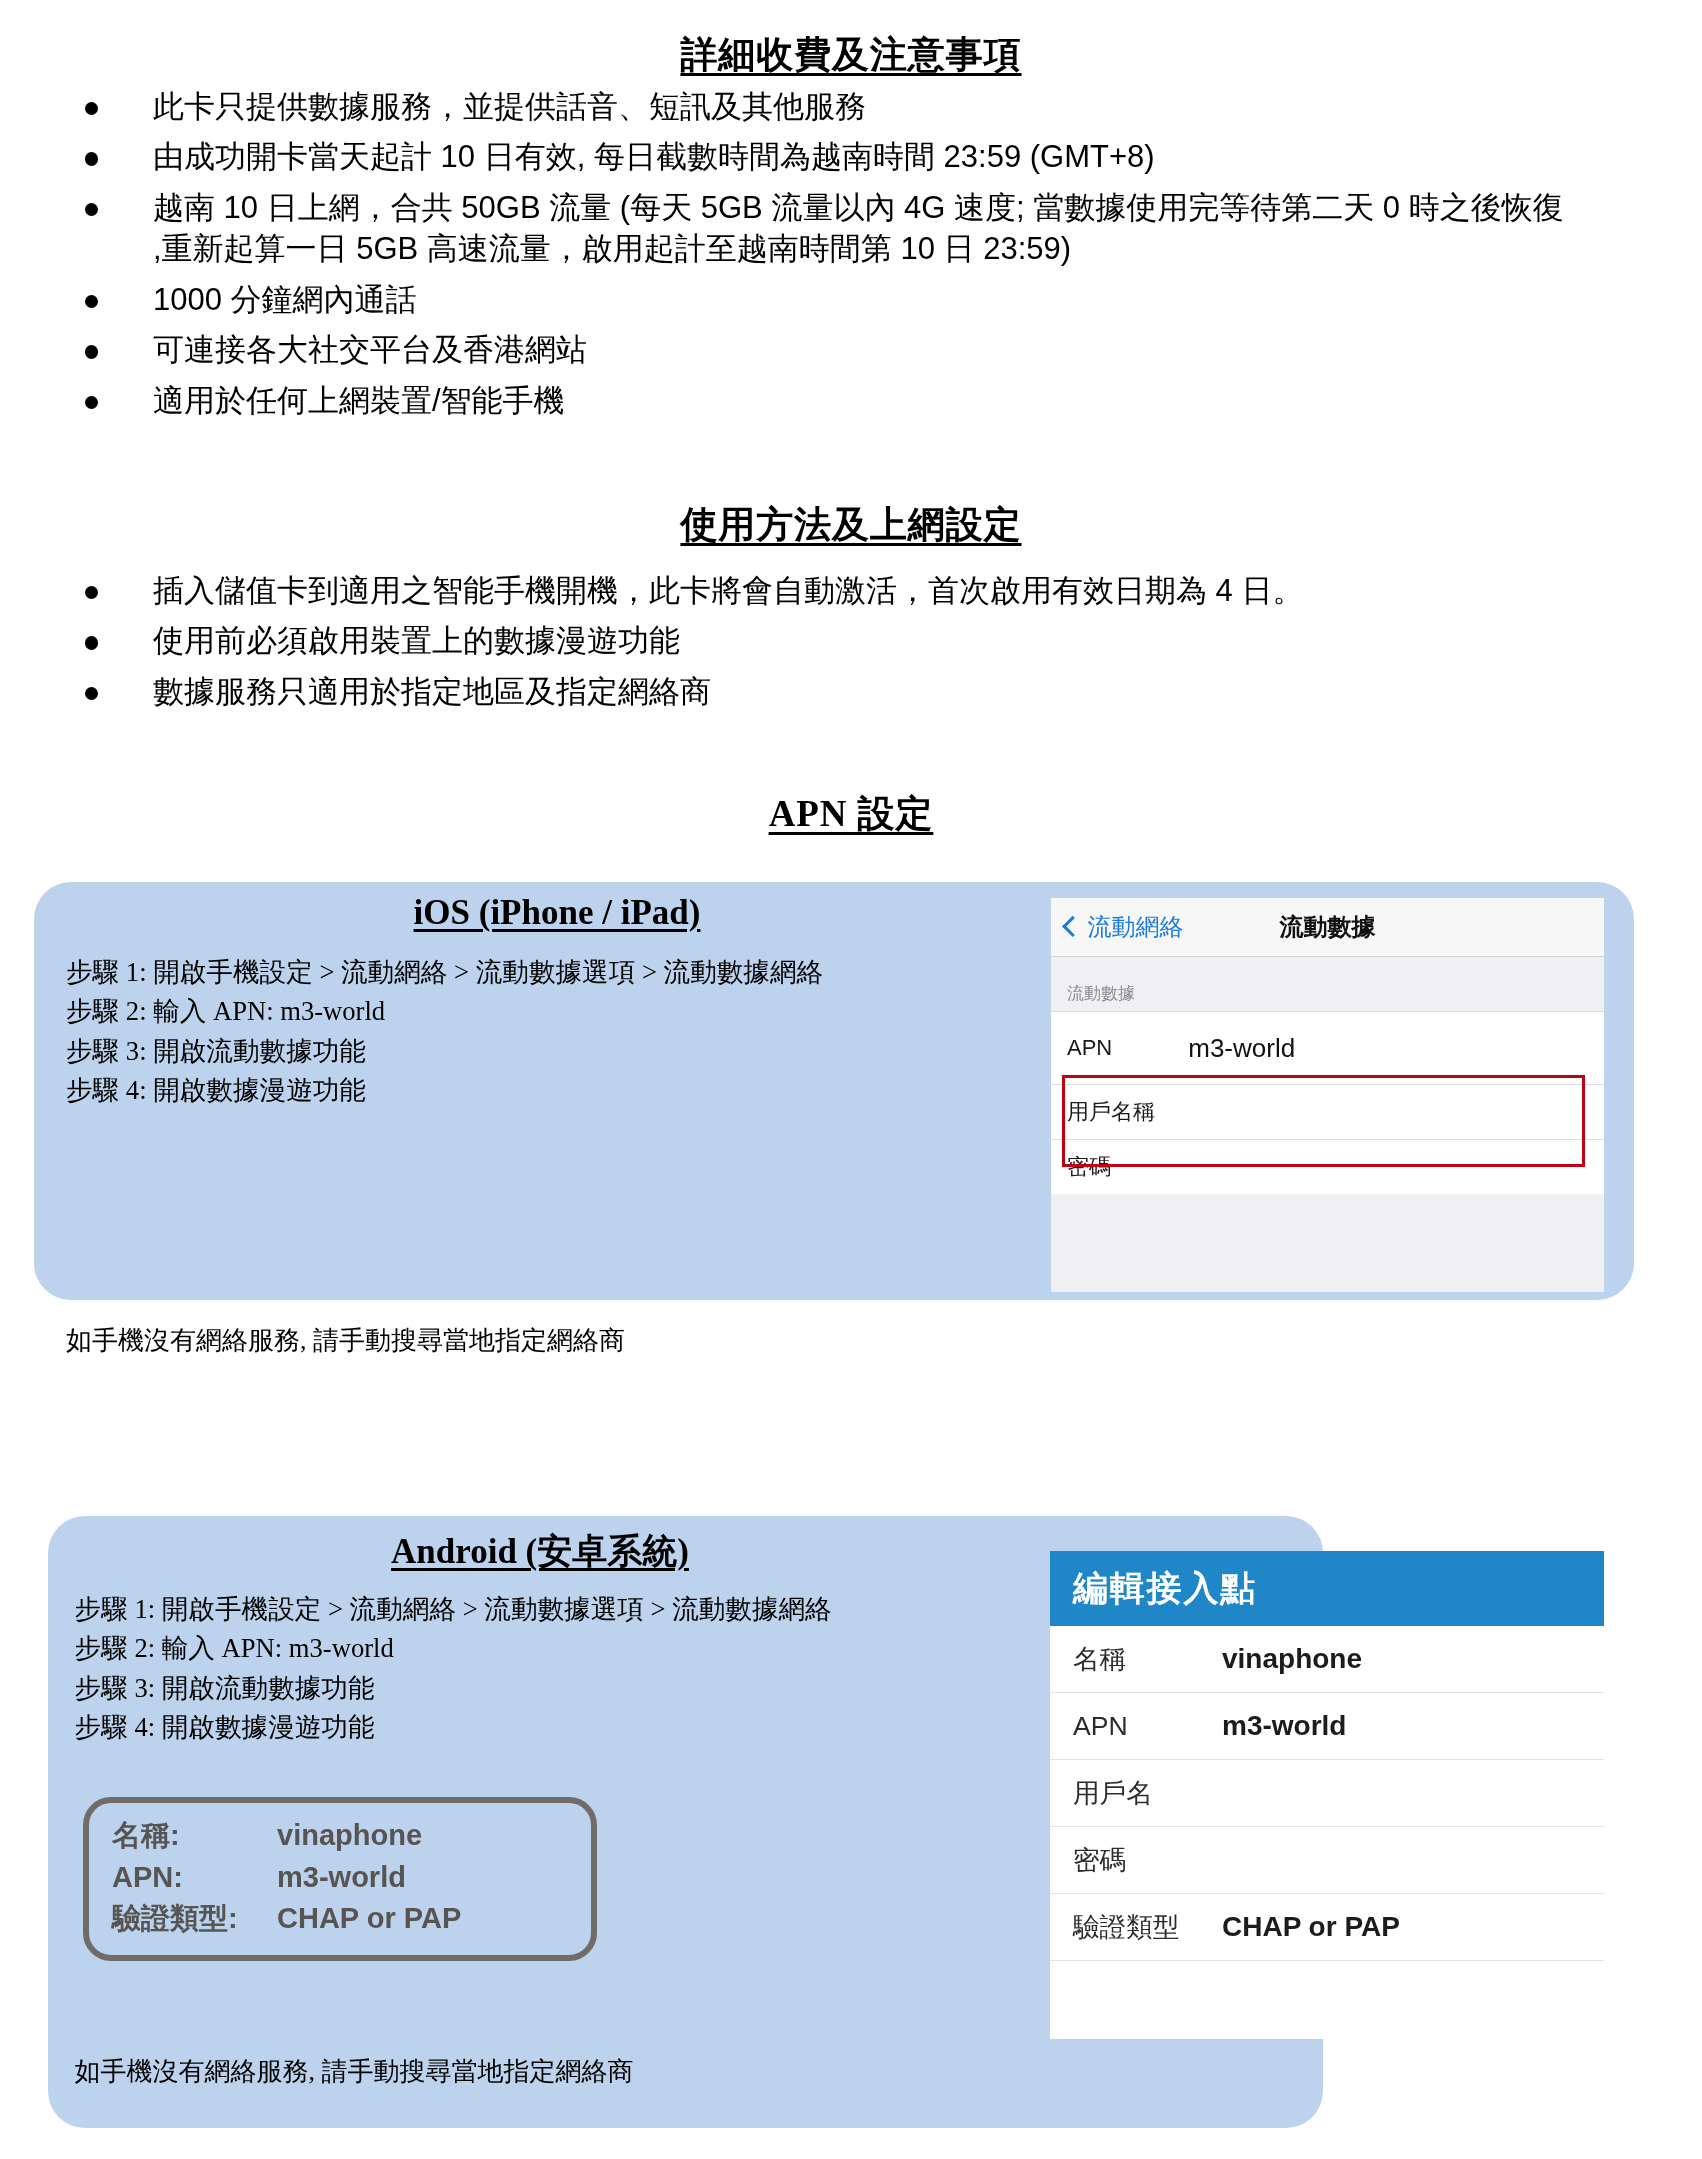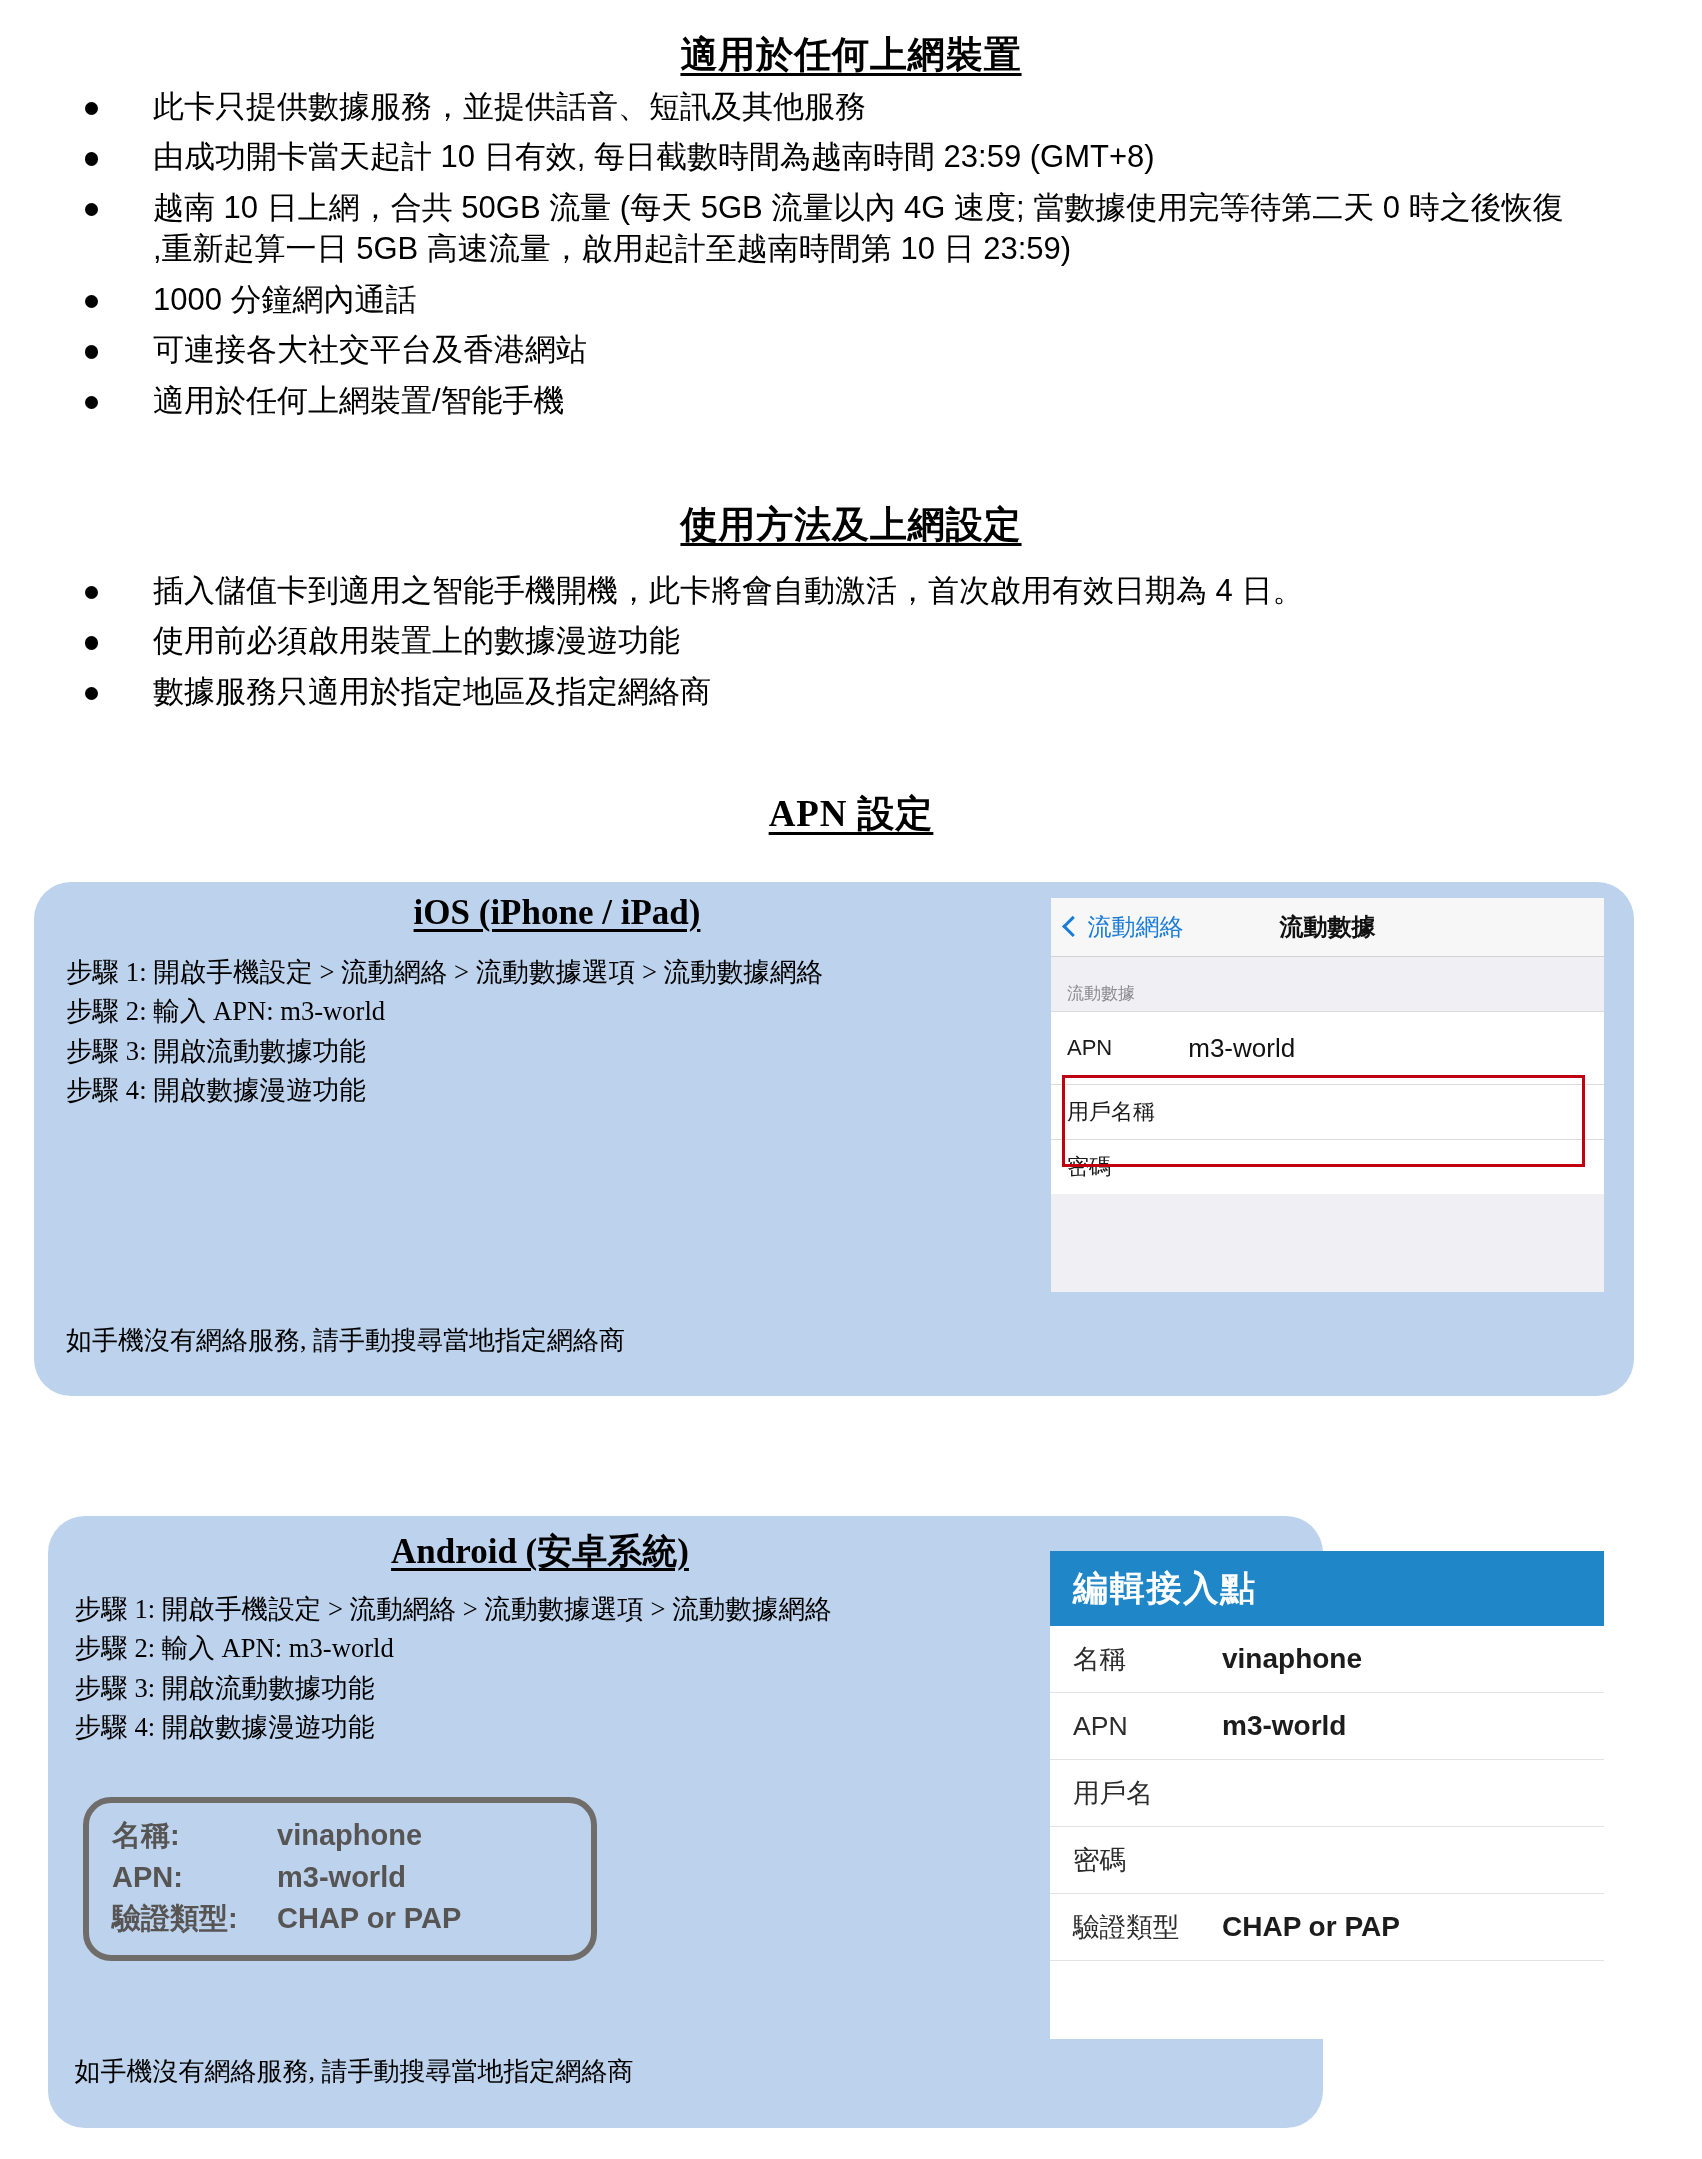--- a/index.html
+++ b/index.html
@@ -237,21 +237,21 @@
   }
   .grey-box .gb-key { width: 165px; }
 </style>
 </head>
 <body>
 
 <div class="page">
 
   <div style="position:absolute; left:0; top:35px; width:1702px;">
     <div class="section-title">
-      <span>適用於任何上網裝置</span>
+      <span>詳細收費及注意事項</span>
     </div>
 
     <ul class="bullets" style="margin-top:11px;">
       <li>
         <span class="bullet-dot"></span>
         <span>此卡只提供數據服務，並提供話音、短訊及其他服務</span>
       </li>
       <li>
         <span class="bullet-dot"></span>
         <span>由成功開卡當天起計 10 日有效, 每日截數時間為越南時間 23:59 (GMT+8)</span>
@@ -294,21 +294,21 @@
         <span class="bullet-dot"></span>
         <span>數據服務只適用於指定地區及指定網絡商</span>
       </li>
     </ul>
   </div>
 
   <div class="section-title" style="position:absolute; left:0; top:794px; width:1702px;">
     <span>APN 設定</span>
   </div>
 
-  <div class="panel" style="position:absolute; left:34px; top:882px; width:1600px; height:514px;">
+  <div class="panel" style="position:absolute; left:34px; top:882px; width:1600px; height:418px;">
 
     <div class="panel-title" style="position:absolute; left:0; top:10.6px; width:1046px;">
       <span>iOS (iPhone / iPad)</span>
     </div>
 
     <div class="steps" style="position:absolute; left:32px; top:71px;">
       <div>步驟 1: 開啟手機設定  &gt; 流動網絡  &gt; 流動數據選項  &gt; 流動數據網絡</div>
       <div>步驟 2: 輸入 APN: m3-world</div>
       <div>步驟 3: 開啟流動數據功能</div>
       <div>步驟 4: 開啟數據漫遊功能</div>

